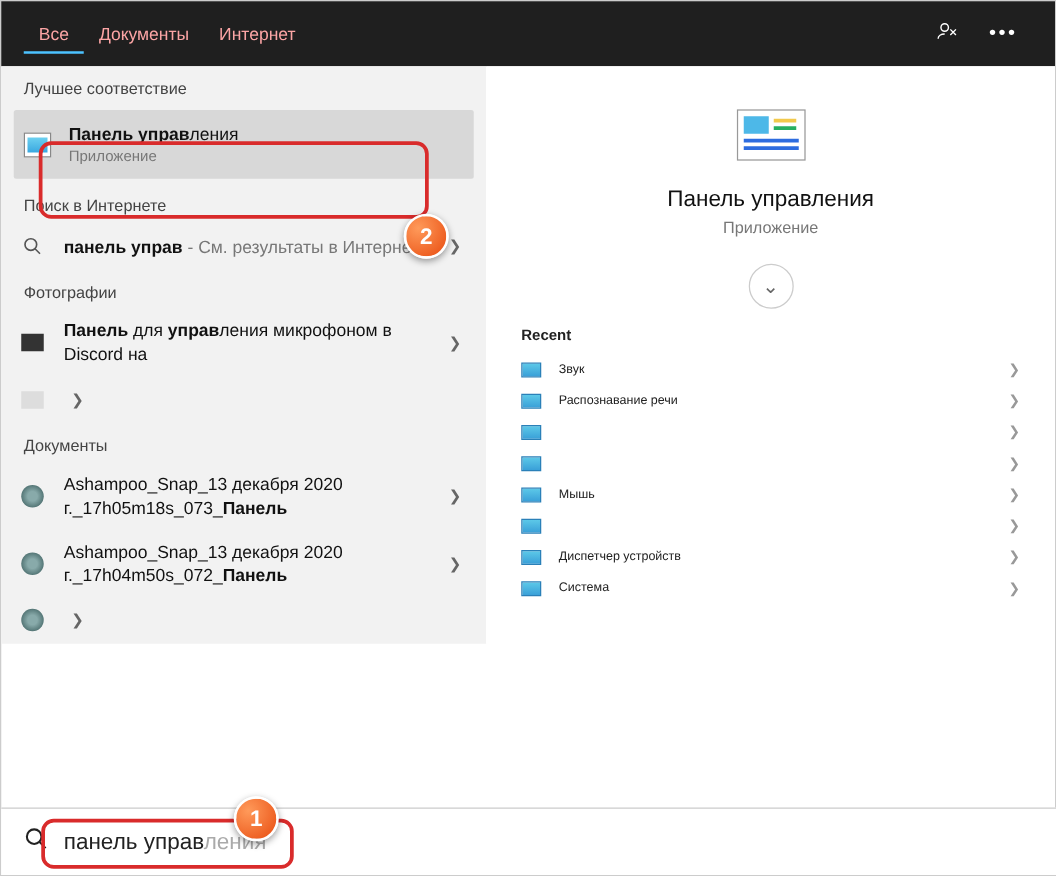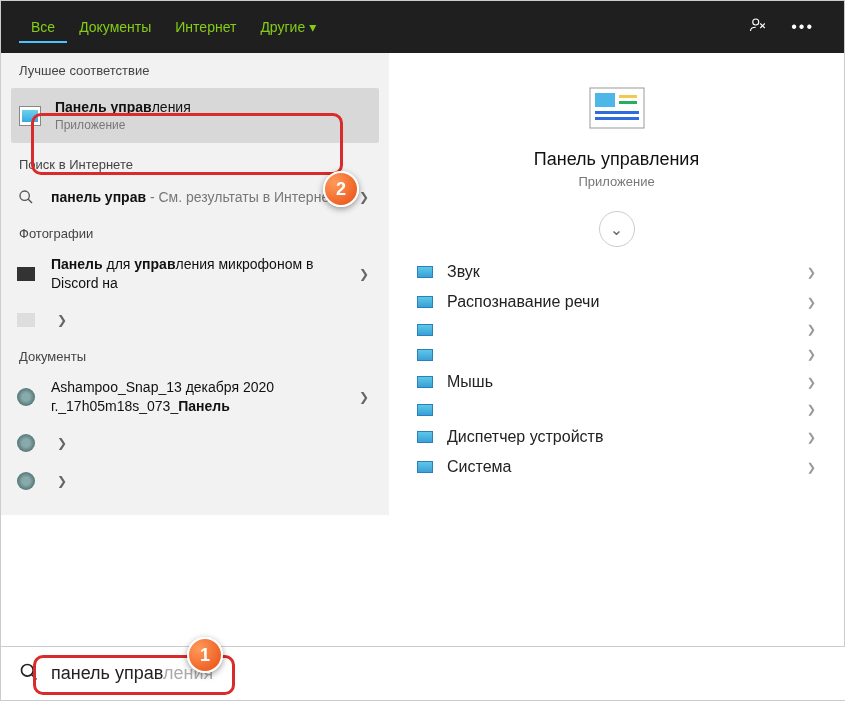--- a/index.html
+++ b/index.html
@@ -1,19 +1,19 @@
 <!DOCTYPE html>
 <html><head>
 <meta charset="utf-8">
 <style>
 * { box-sizing: border-box; margin: 0; padding: 0; font-family: 'Segoe UI', Arial, sans-serif; }
 body { background: #fff; width: 845px; height: 701px; overflow: hidden; position: relative; }
 .window { width: 845px; height: 701px; background: #fff; position: relative; border: 1px solid #ccc; }
 .header { background: #1f1f1f; height: 52px; display: flex; align-items: center; padding: 0 18px; color: #fff; }
-.tab { color: #84cc16; font-size: 14px; padding: 8px 12px; cursor: pointer; display: flex; align-items: center; gap: 4px; }
+.tab { color: #fca5a5; font-size: 14px; padding: 8px 12px; cursor: pointer; display: flex; align-items: center; gap: 4px; }
 .tab.active { border-bottom: 2px solid #4cc2ff; padding-bottom: 6px; }
 .header-spacer { flex: 1; }
 .header-icon { padding: 8px 12px; cursor: pointer; color: #fff; }
 .body { display: flex; height: 462px; }
 .left { width: 388px; background: #f2f2f2; overflow: hidden; }
 .right { flex: 1; background: #fff; padding: 0; position: relative; }
 .section-header { font-size: 13px; color: #444; padding: 10px 18px 6px; }
 .result-item { display: flex; align-items: center; padding: 8px 14px; cursor: pointer; position: relative; }
 .result-item.best { background: #d8d8d8; margin: 4px 10px; border-radius: 2px; padding: 10px 8px; }
 .result-icon { width: 22px; height: 22px; margin-right: 14px; flex-shrink: 0; display: flex; align-items: center; justify-content: center; }
@@ -26,21 +26,21 @@
 .hero-icon { width: 56px; height: 42px; margin: 0 auto 20px; }
 .hero-title { font-size: 18px; color: #111; margin-bottom: 4px; }
 .hero-sub { font-size: 13px; color: #777; }
 .actions { padding: 12px 28px; }
 .action-row { display: flex; align-items: center; padding: 8px 0; cursor: pointer; }
 .action-row .lbl { margin-left: 14px; font-size: 14px; color: #222; }
 .expand { text-align: center; padding: 4px 0 10px; }
 .expand-btn { width: 36px; height: 36px; border: 1px solid #ccc; border-radius: 50%; background: #fff; display: inline-flex; align-items: center; justify-content: center; cursor: pointer; color: #666; }
 .recent-header { font-size: 12px; font-weight: 600; color: #222; padding: 4px 28px 8px; }
 .recent-item { display: flex; align-items: center; padding: 6px 28px; cursor: pointer; }
-.recent-item .lbl { margin-left: 14px; font-size: 16px; color: #222; }
+.recent-item .lbl { margin-left: 14px; font-size: 10px; color: #222; }
 .recent-chev { margin-left: auto; color: #999; font-size: 11px; }
 .mini-icon { width: 16px; height: 12px; background: linear-gradient(180deg,#5cc8e8,#3aa0d8); border: 1px solid #2a80b8; flex-shrink: 0; }
 .searchbar { position: absolute; left: 0; bottom: 0; width: 845px; height: 54px; background: #fff; border-top: 1px solid #ccc; display: flex; align-items: center; padding: 0 18px; }
 .search-icon { margin-right: 12px; color: #333; }
 .search-input { border: none; outline: none; font-size: 18px; color: #333; flex: 1; background: transparent; }
 .callout { position: absolute; width: 36px; height: 36px; border-radius: 50%; background: radial-gradient(circle at 30% 30%, #ff9a5a, #e84c10); border: 2px solid #fff; box-shadow: 0 2px 6px rgba(0,0,0,0.4); display: flex; align-items: center; justify-content: center; color: #fff; font-weight: 700; font-size: 18px; z-index: 50; }
 .highlight-box { position: absolute; border: 3px solid #d92b2b; border-radius: 10px; pointer-events: none; z-index: 40; }
 .cp-icon { width: 24px; height: 20px; background: #fff; border: 1px solid #888; display: flex; align-items: center; justify-content: center; }
 .cp-icon-inner { width: 16px; height: 12px; background: linear-gradient(180deg,#6cd0f0,#3aa8e0); }
 .dots { letter-spacing: 2px; }
@@ -52,24 +52,20 @@
 </style>
 </head>
 <body>
 
 <div class="window">
 
   <div class="header">
     <div class="tab active">Все</div>
     <div class="tab">Документы</div>
     <div class="tab">Интернет</div>
-    <div class="tab">
-        <span>Другие</span>
-        <span>▾</span>
-      </div>
     <div class="header-spacer"></div>
     <div class="header-icon">
       <svg width="18" height="18" viewBox="0 0 24 24" fill="none" stroke="#fff" stroke-width="1.5">
           <circle cx="9" cy="8" r="4"></circle>
           <path d="M2 20c0-3 3-5 7-5"></path>
           <path d="M15 10l6 6M21 10l-6 6"></path>
         </svg>
     </div>
     <div class="header-icon dots">•••</div>
   </div>
@@ -128,20 +124,23 @@
             <div class="doc-icon"></div>
           </div>
         <div class="result-text">
             <div class="result-title"><span>Ashampoo_Snap_13 декабря 2020 г._17h05m18s_073_</span><span class="bold">Панель</span></div>
           </div>
         <div class="chevron">❯</div>
       </div>
       <div class="result-item">
         <div class="result-icon">
             <div class="doc-icon"></div>
+          </div>
+        <div class="result-text">
+            <div class="result-title"><span>Ashampoo_Snap_13 декабря 2020 г._17h04m50s_072_</span><span class="bold">Панель</span></div>
           </div>
         <div class="chevron">❯</div>
       </div>
       <div class="result-item">
         <div class="result-icon">
             <div class="doc-icon"></div>
           </div>
         <div class="chevron">❯</div>
       </div>
     </div>
@@ -162,20 +161,21 @@
         <div class="hero-sub">Приложение</div>
       </div>
 
 
       <div class="expand">
         <div class="expand-btn">
           <span>⌄</span>
         </div>
       </div>
 
+      <div class="recent-header">Recent</div>
       <div class="recent-item">
           <div class="mini-icon"></div>
           <span class="lbl">Звук</span>
           <span class="recent-chev">❯</span>
         </div>
       <div class="recent-item">
           <div class="mini-icon"></div>
           <span class="lbl">Распознавание речи</span>
           <span class="recent-chev">❯</span>
         </div>

